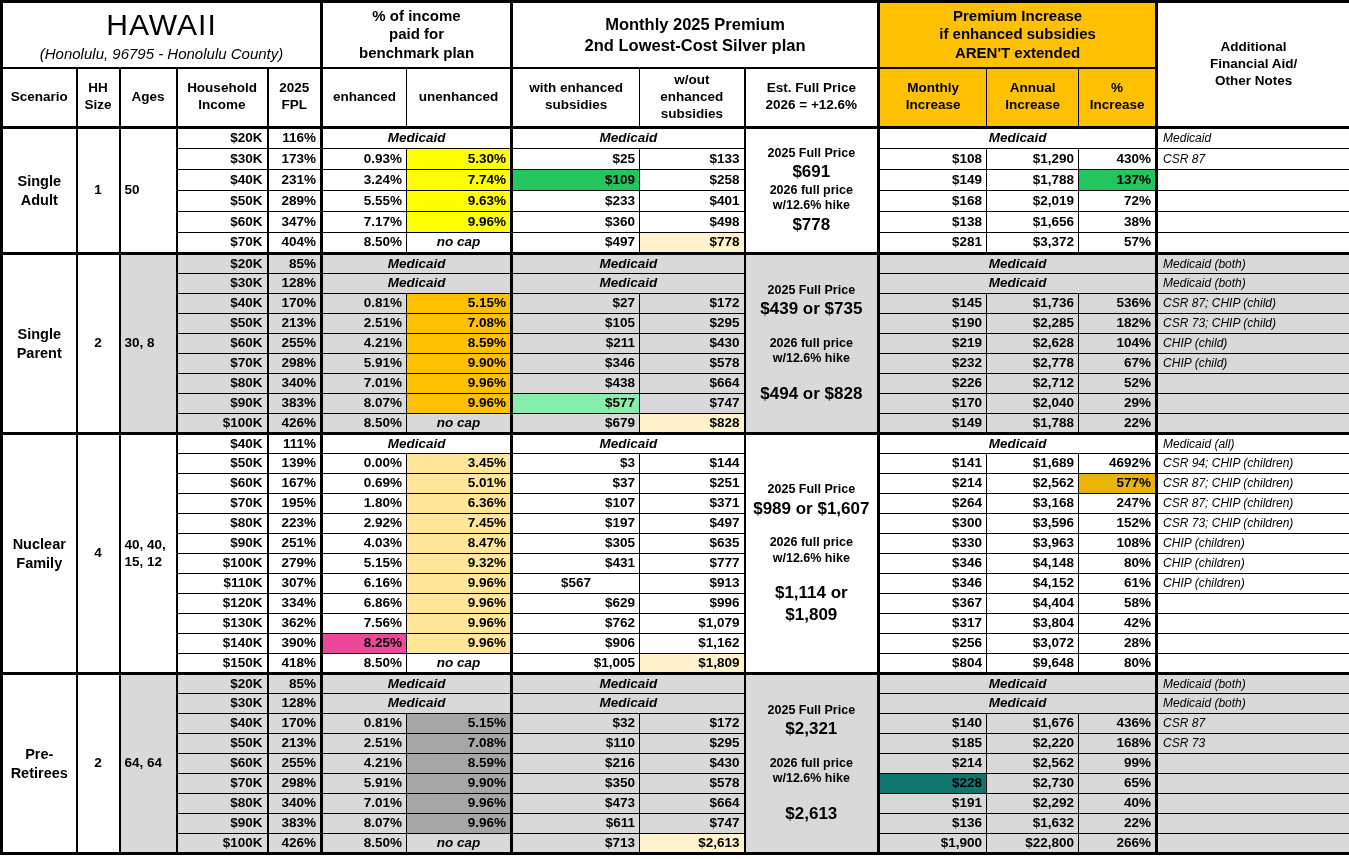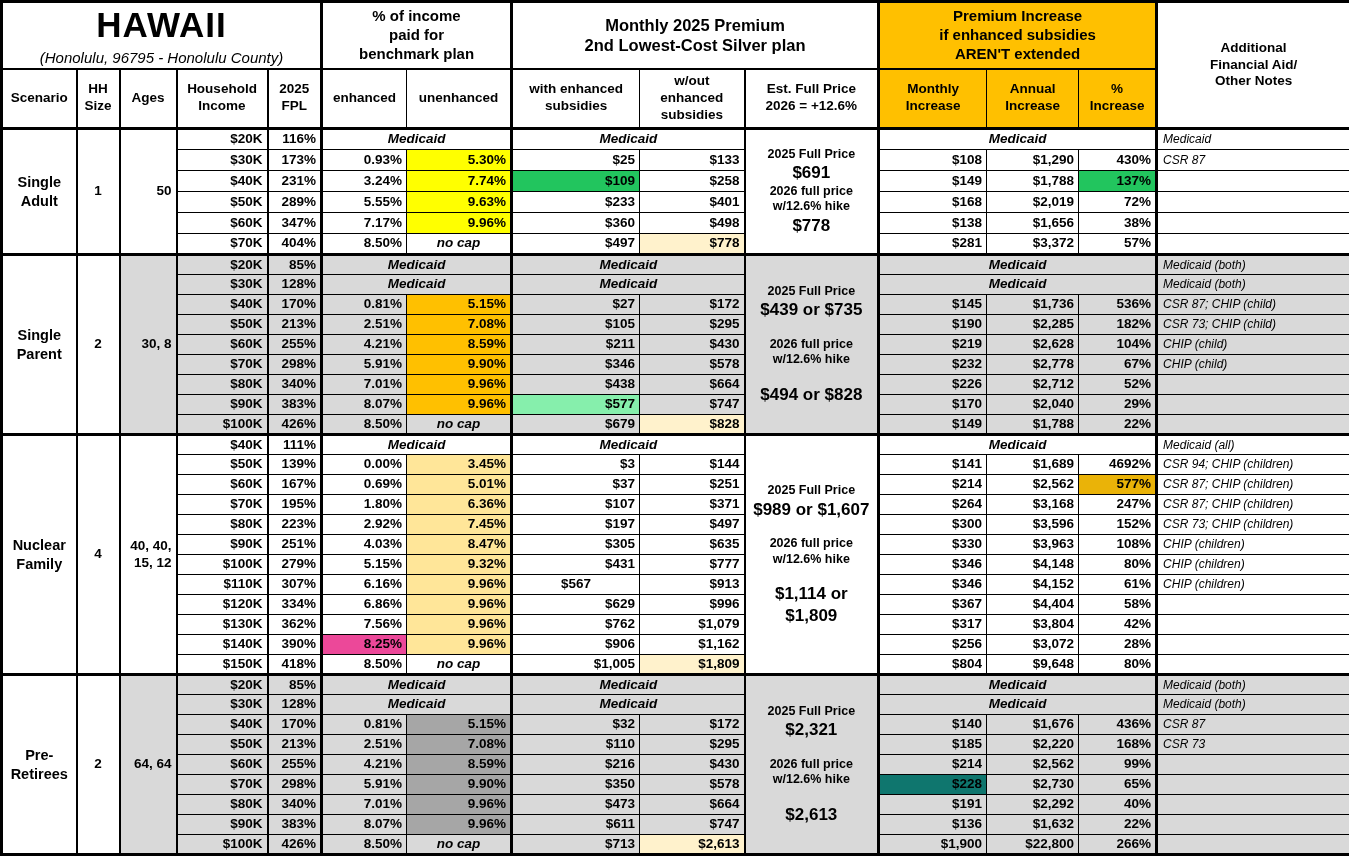--- a/index.html
+++ b/index.html
@@ -14,24 +14,24 @@
   tbody tr{height:20px;}
   tbody tr.h21{height:21px;}
   thead tr.band1{height:66px;}
   thead tr.band2{height:60px;}
   .num{text-align:right;}
   .med{text-align:center;font-style:italic;}
   .nocap{text-align:center;font-style:italic;}
   .note{font-weight:normal;font-style:italic;font-size:12px;text-align:left;padding-left:5px;}
   .scen{font-size:14.5px;text-align:center;white-space:pre-line;background:#fff;}
   .hh{text-align:center;background:#fff;}
-  .ages{text-align:right;white-space:pre-line;}
+  .ages{text-align:left;white-space:pre-line;}
   .pre{white-space:pre-line;}
   .title-cell{text-align:center;vertical-align:middle;}
-  .title{font-size:35px;font-weight:bold;letter-spacing:1px;}
+  .title{font-size:30px;font-weight:normal;letter-spacing:1px;}
   .subtitle{font-size:15px;font-style:italic;font-weight:normal;margin-top:2px;}
   .group-h{font-size:15px;white-space:pre-line;text-align:center;vertical-align:middle;}
   .premium-h{font-size:16.5px;}
   .col-h{font-size:13.5px;white-space:pre-line;text-align:center;vertical-align:middle;}
   .fullprice{text-align:center;vertical-align:middle;padding:2px 2px;}
   .fp-sm{font-size:12.5px;font-weight:bold;}
   .fp-big{font-size:17px;font-weight:bold;}
   .fp-gap{height:16px;}
 </style>
 </head>

